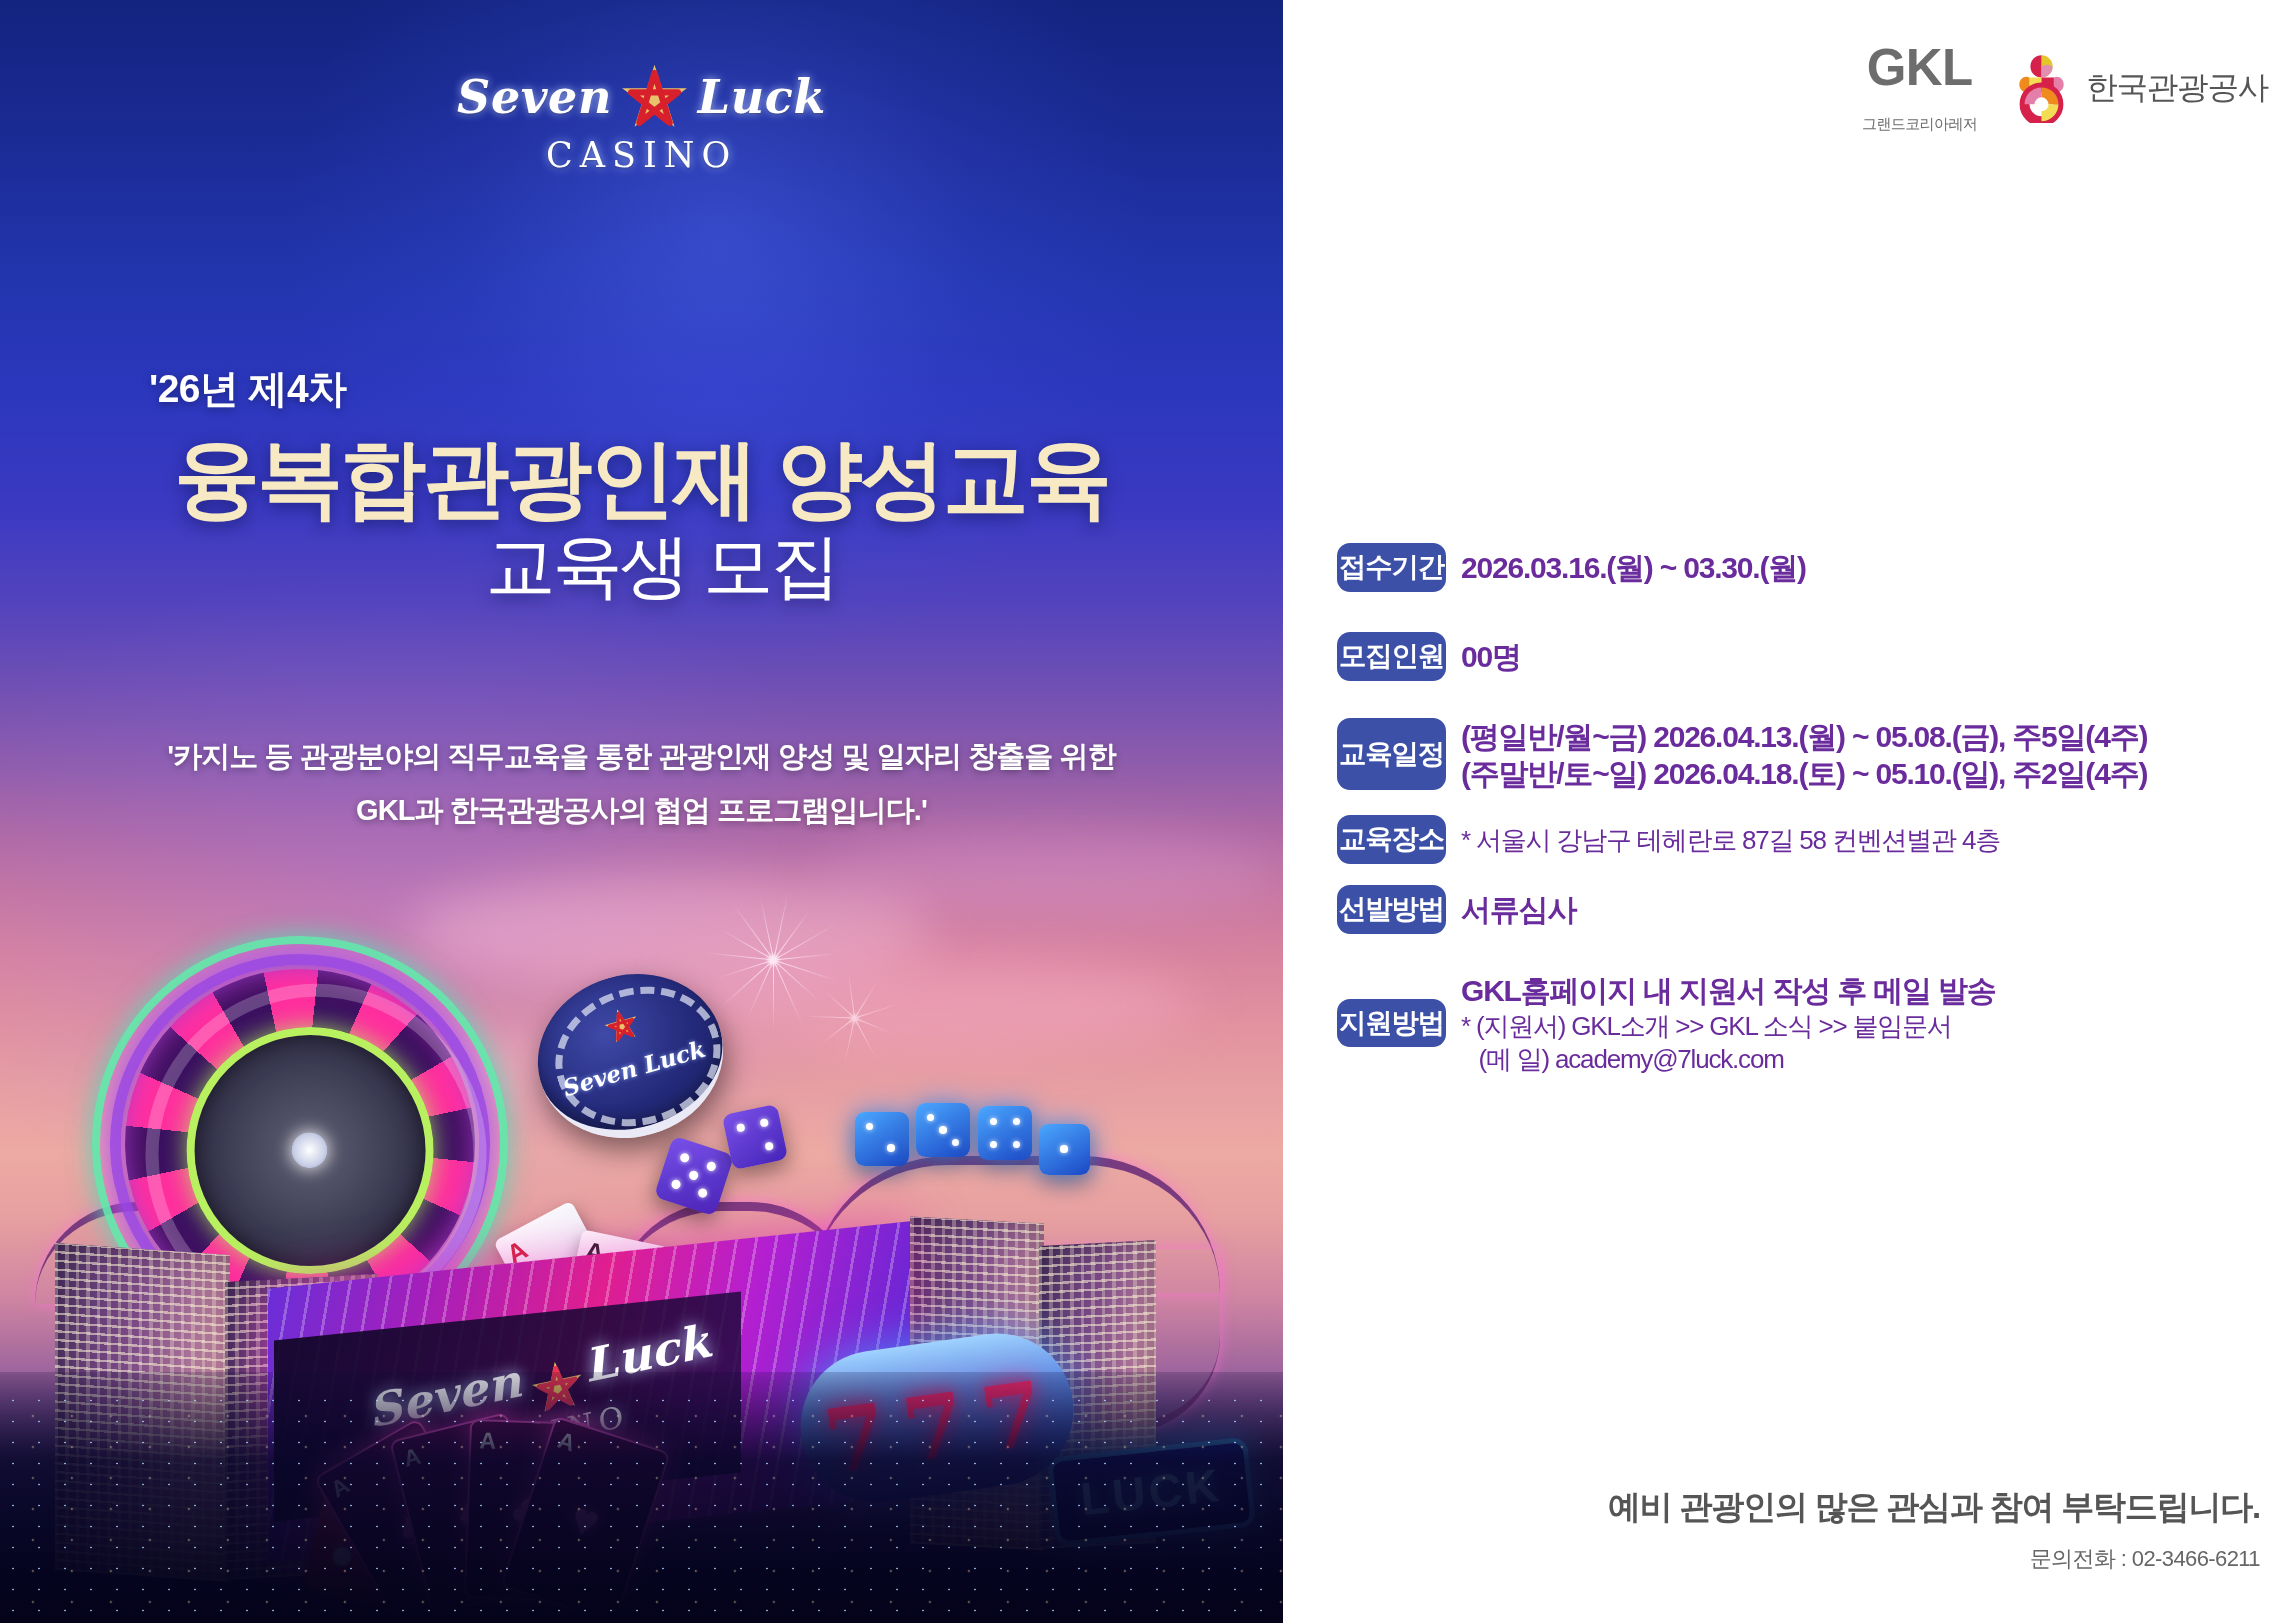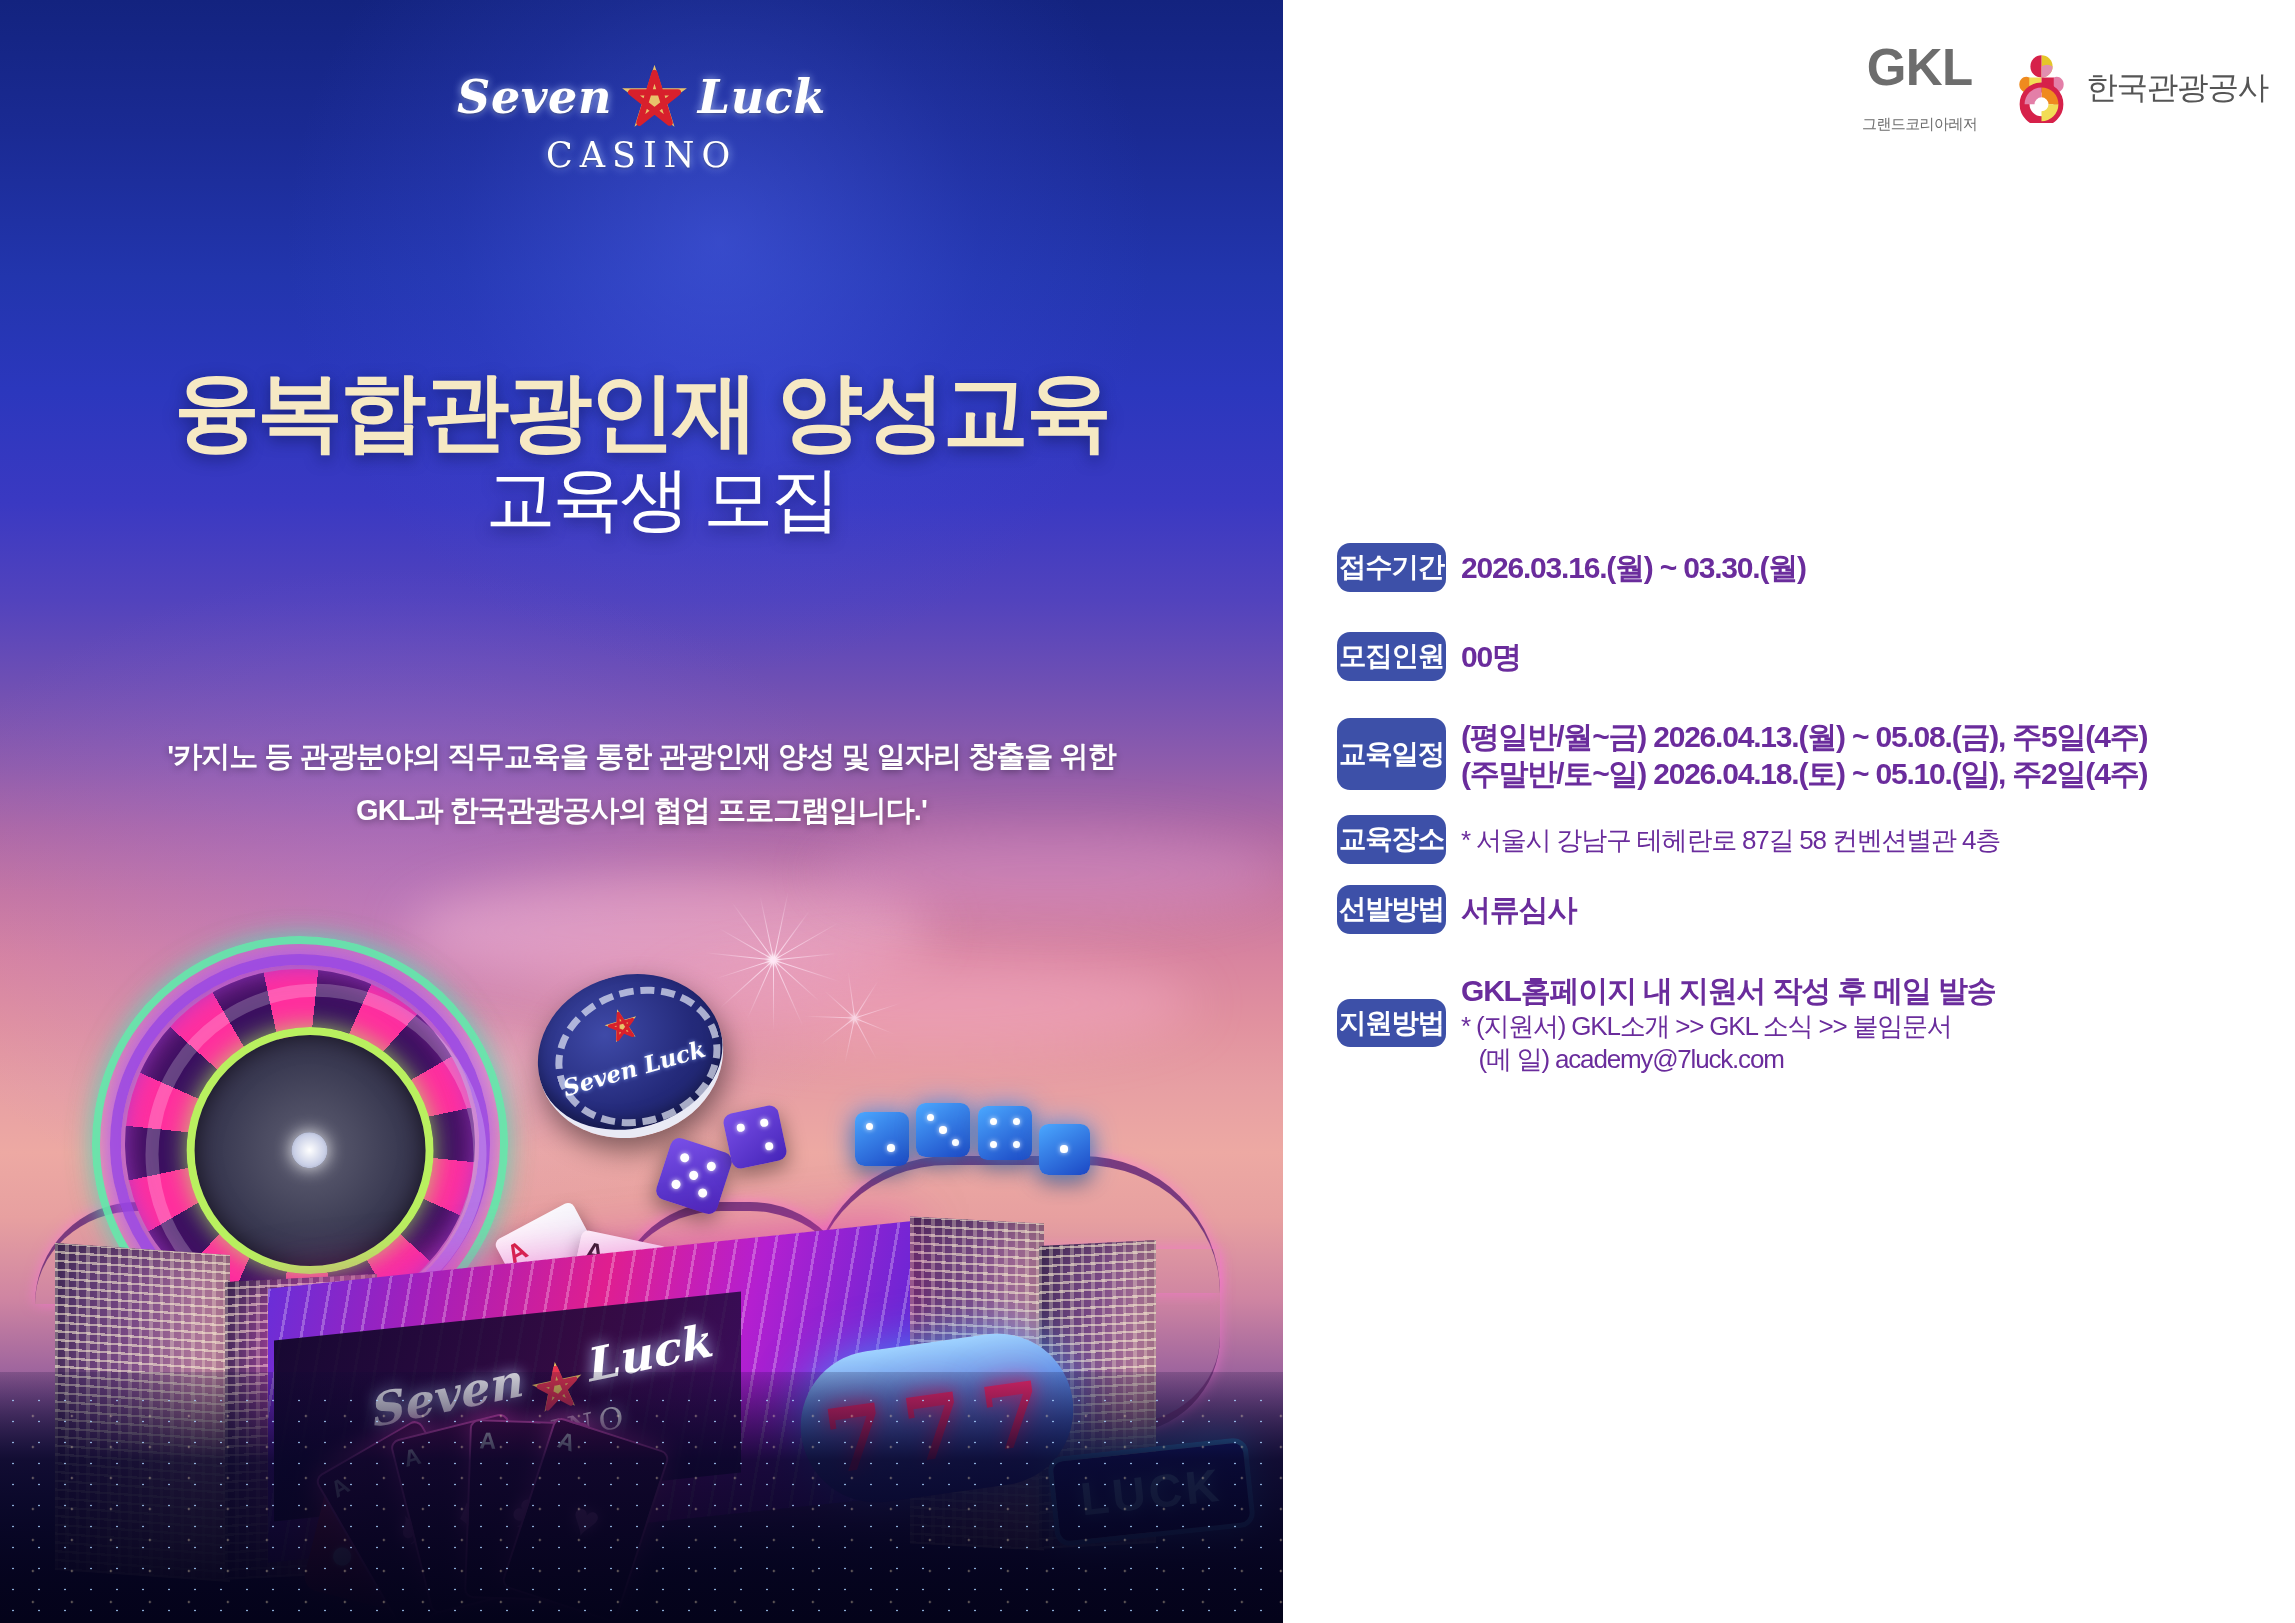--- a/index.html
+++ b/index.html
@@ -494,20 +494,21 @@
             <polygon points="50,4 61,38 97,38 68,59 79,94 50,73 21,94 32,59 3,38 39,38" fill="#e8c26a"></polygon>
             <polygon points="50,16 72,88 16,44 84,44 28,88" fill="none" stroke="#d8202c" stroke-width="9" stroke-linejoin="round"></polygon>
           </svg>
         </span>
         <span class="sl-word">Luck</span>
       </div>
       <div class="sl-casino">CASINO</div>
     </div>
 
     <div class="headline">
+      <span class="hl-kicker">'26년 제4차</span>
       <span class="hl-main1">융복합관광인재 양성교육</span>
       <span class="hl-main2">교육생 모집</span>
     </div>
 
     <div class="sub">
       <span>'카지노 등 관광분야의 직무교육을 통한 관광인재 양성 및 일자리 창출을 위한</span>
       <span>GKL과 한국관광공사의 협업 프로그램입니다.'</span>
     </div>
 
     <div class="illus">
@@ -754,15 +755,19 @@
         <div class="vals">
           <div class="v-main">GKL홈페이지 내 지원서 작성 후 메일 발송</div>
           <div class="v-sub">* (지원서) GKL소개 &gt;&gt; GKL 소식 &gt;&gt; 붙임문서</div>
           <div class="v-sub v-indent">(메   일) academy@7luck.com</div>
         </div>
       </div>
       <div class="gap-f"></div>
 
     </div>
 
+    <div class="footer">
+      <div class="f-main">예비 관광인의 많은 관심과 참여 부탁드립니다.</div>
+      <div class="f-sub">문의전화 : 02-3466-6211</div>
+    </div>
   </div>
 </div>
 
 
 </body></html>

